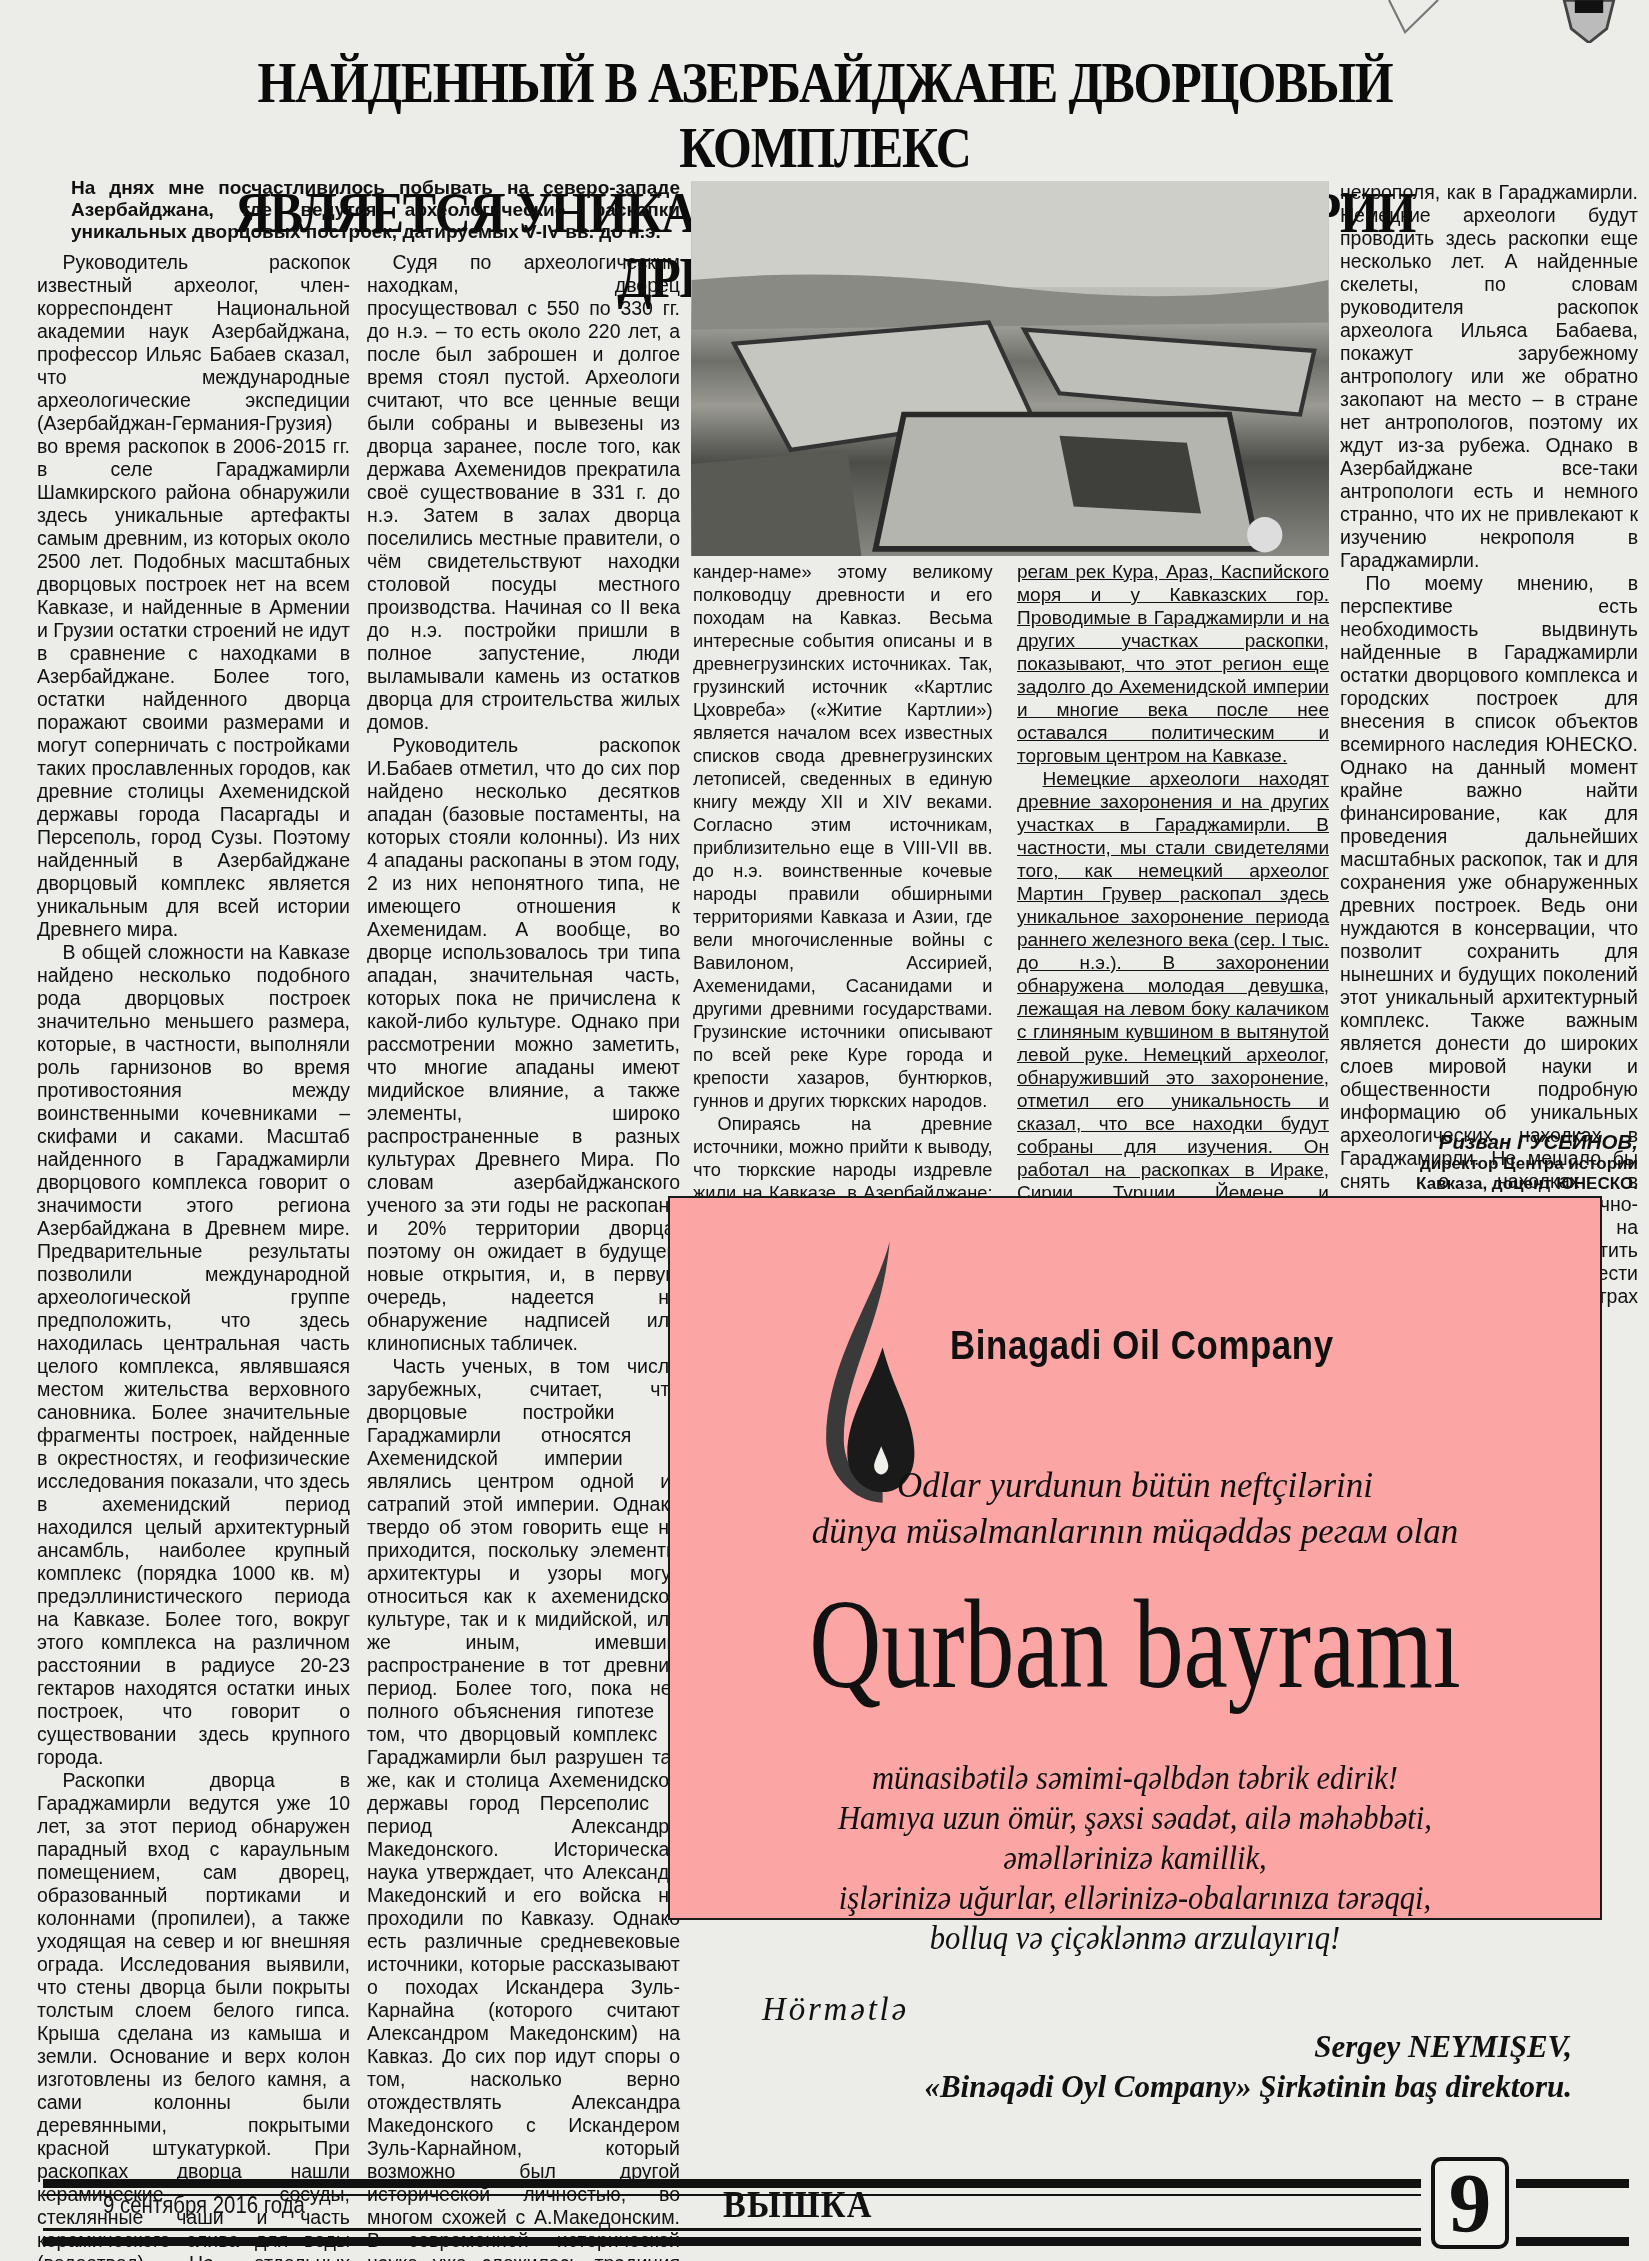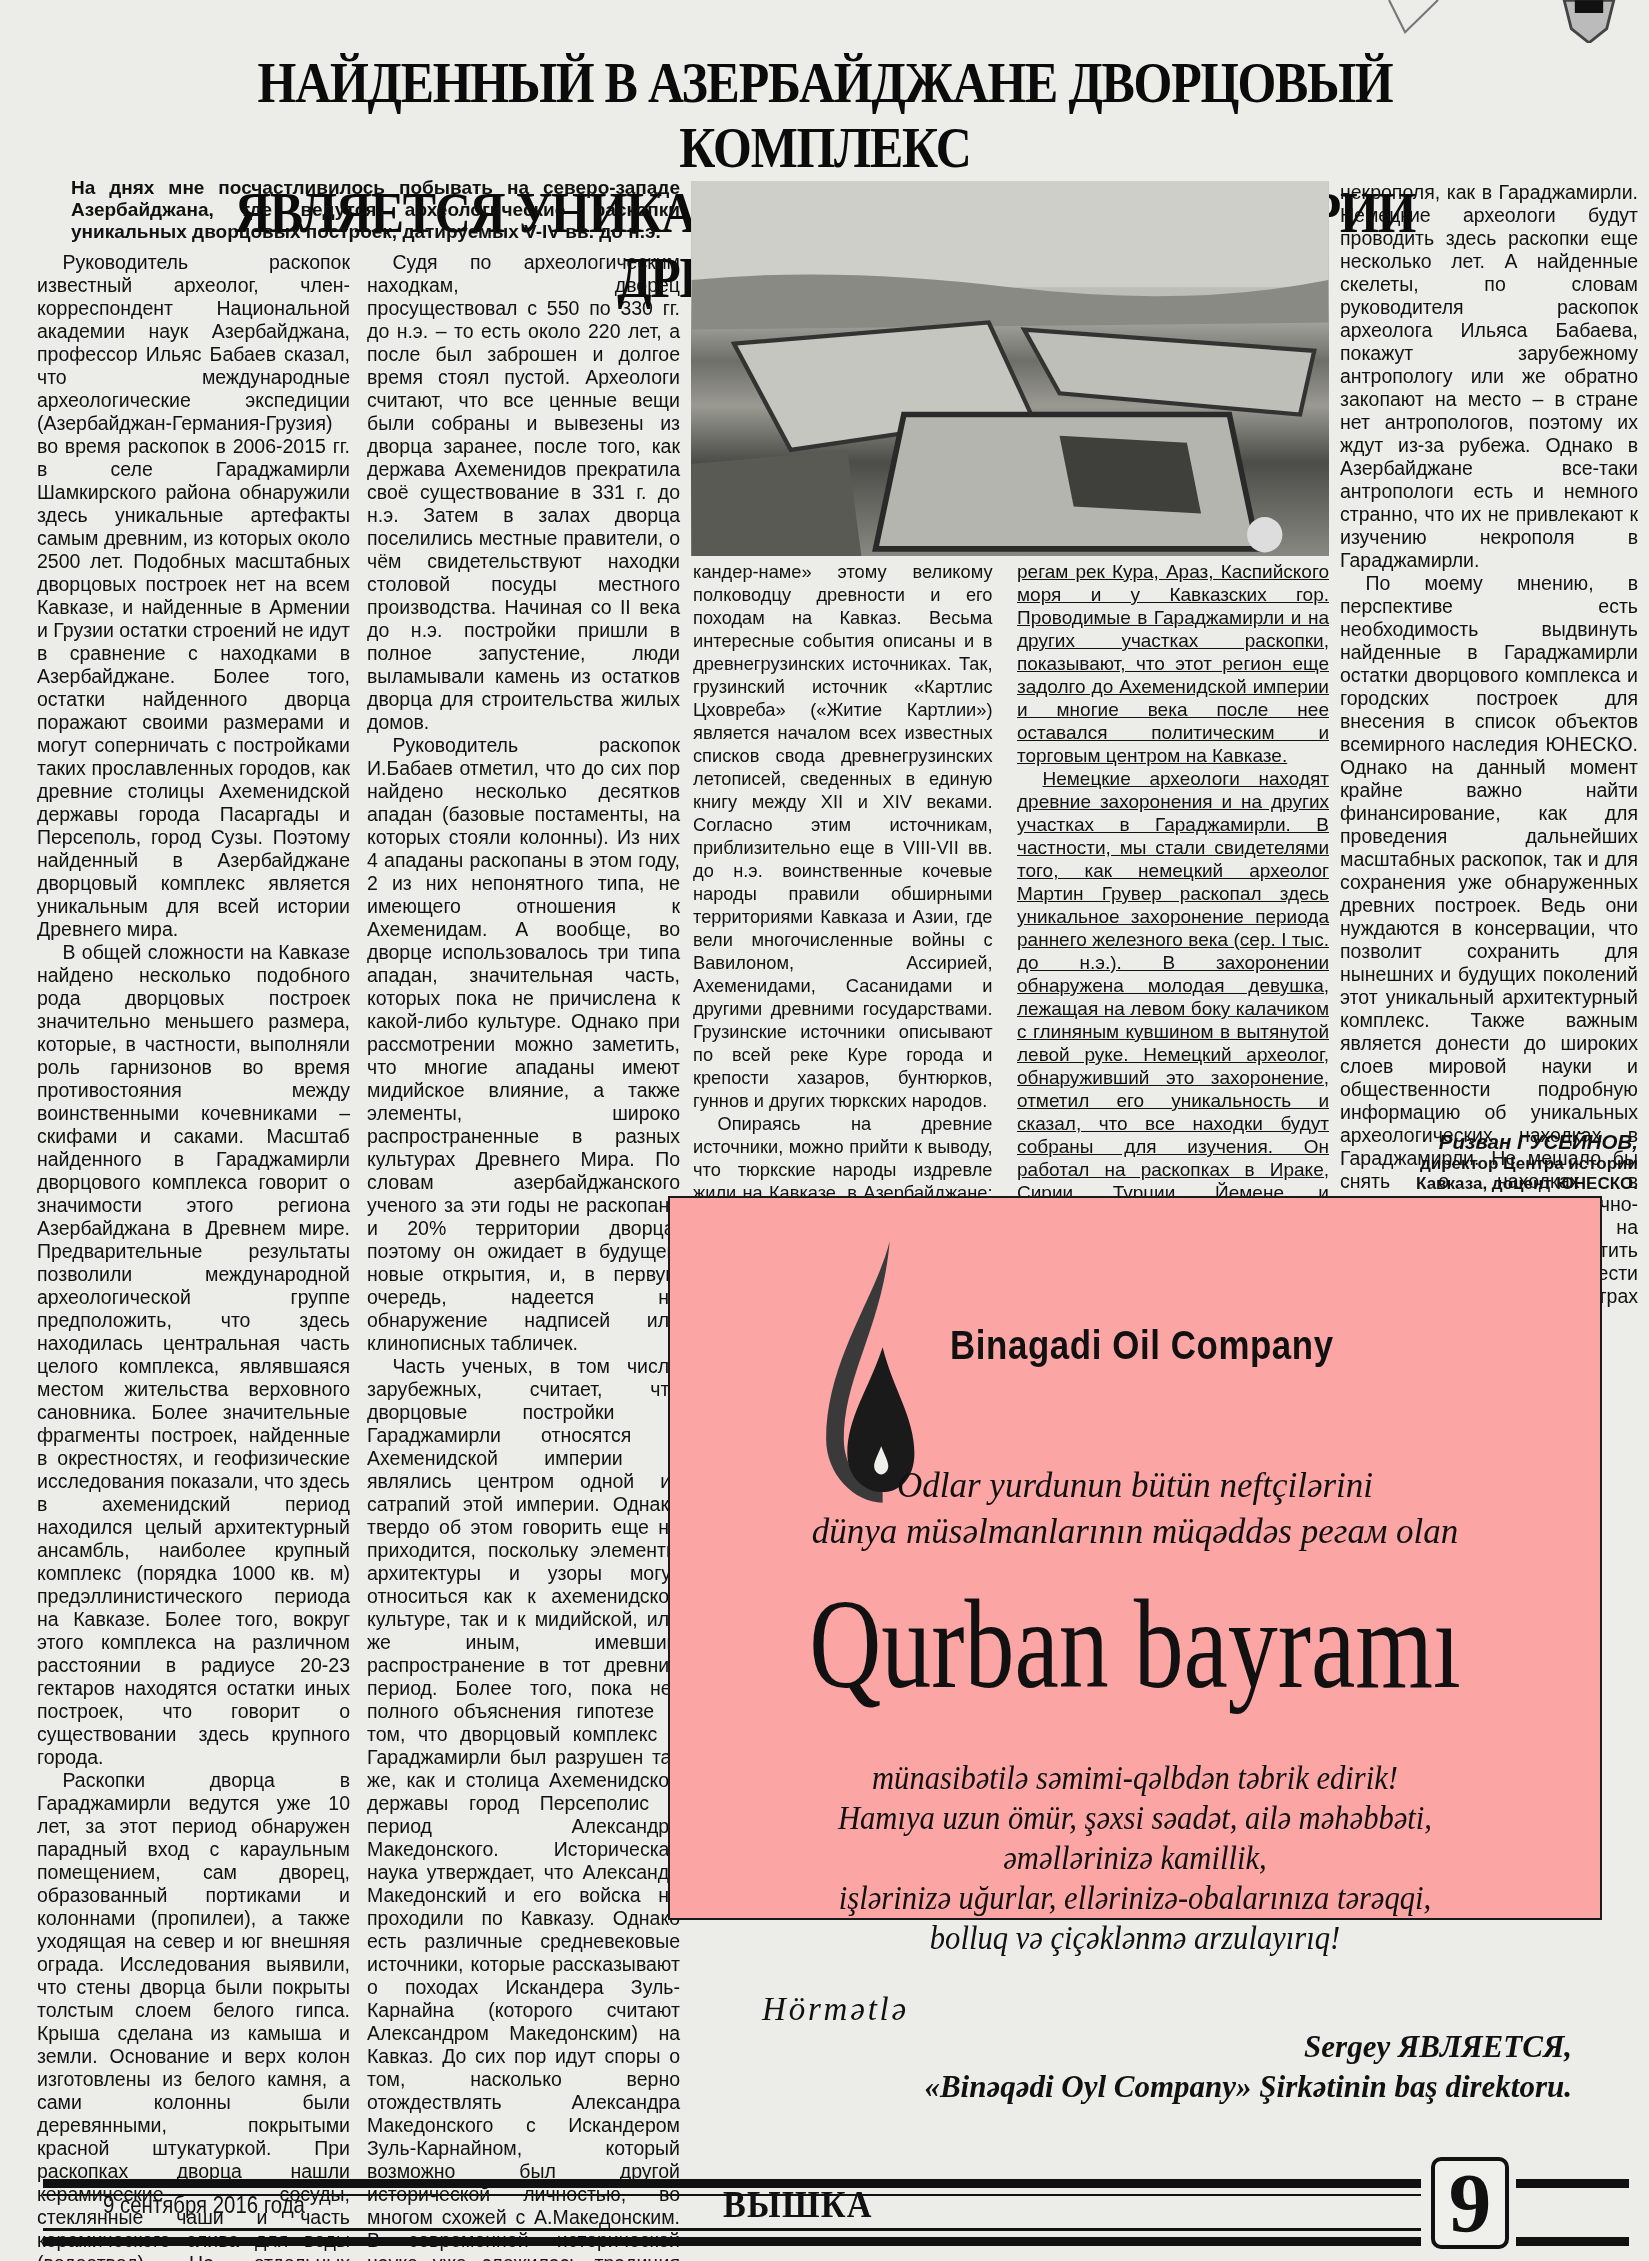--- a/index.html
+++ b/index.html
@@ -128,21 +128,21 @@
     <div class="ad-wish">
       <div>münasibətilə səmimi-qəlbdən təbrik edirik!</div>
       <div>Hamıya uzun ömür, şəxsi səadət, ailə məhəbbəti,</div>
       <div>əməllərinizə kamillik,</div>
       <div>işlərinizə uğurlar, ellərinizə-obalarınıza tərəqqi,</div>
       <div>bolluq və çiçəklənmə  arzulayırıq!</div>
     </div>
 
     <div class="ad-regards">Hörmətlə</div>
     <div class="ad-signer">
-      <div>Sergey ЯВЛЯЕТСЯ,</div>
+      <div>Sergey NEYMIŞEV,</div>
       <div>«Binəqədi Oyl Company» Şirkətinin baş direktoru.</div>
     </div>
   </div>
 
   <div class="footer">
     <div class="f-line" style="top:-5.7px;height:8.5px"></div>
     <div class="f-line" style="top:8.5px;height:2.8px"></div>
     <div class="f-line" style="top:43px;height:2.8px"></div>
     <div class="f-line" style="top:52px;height:8.5px"></div>
     <div class="f-line r" style="top:-5.7px;height:8.5px"></div>

